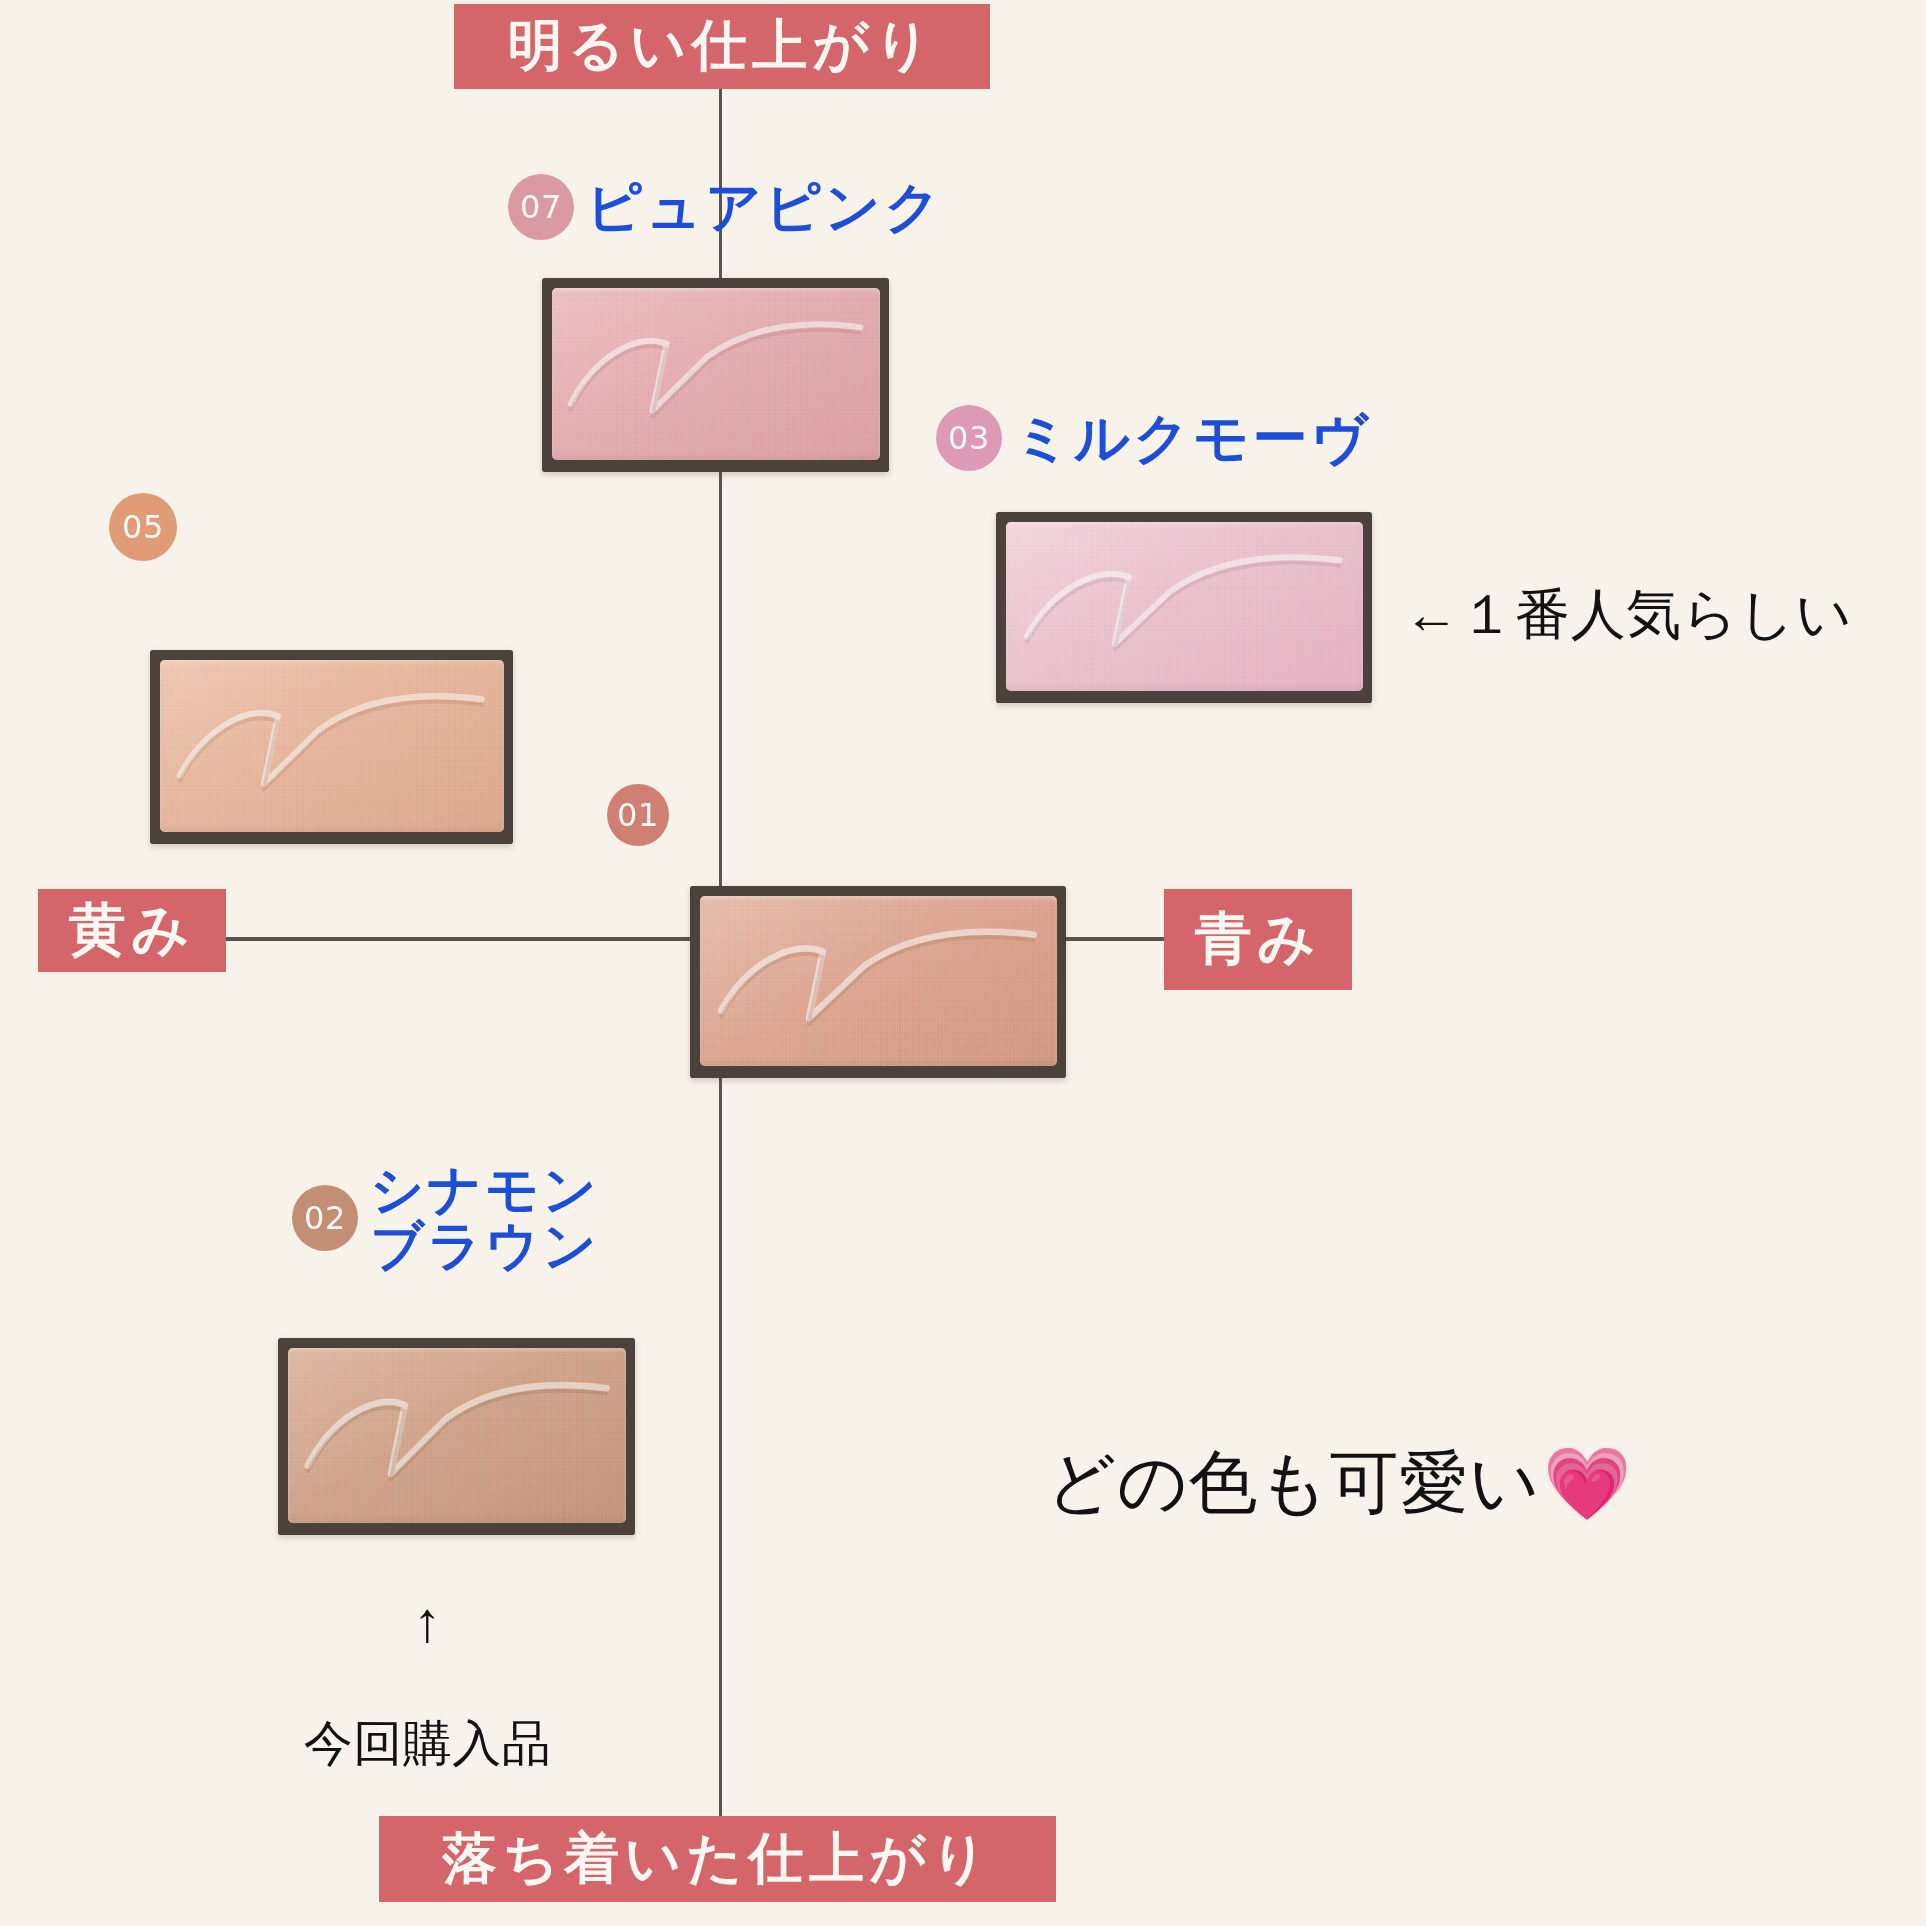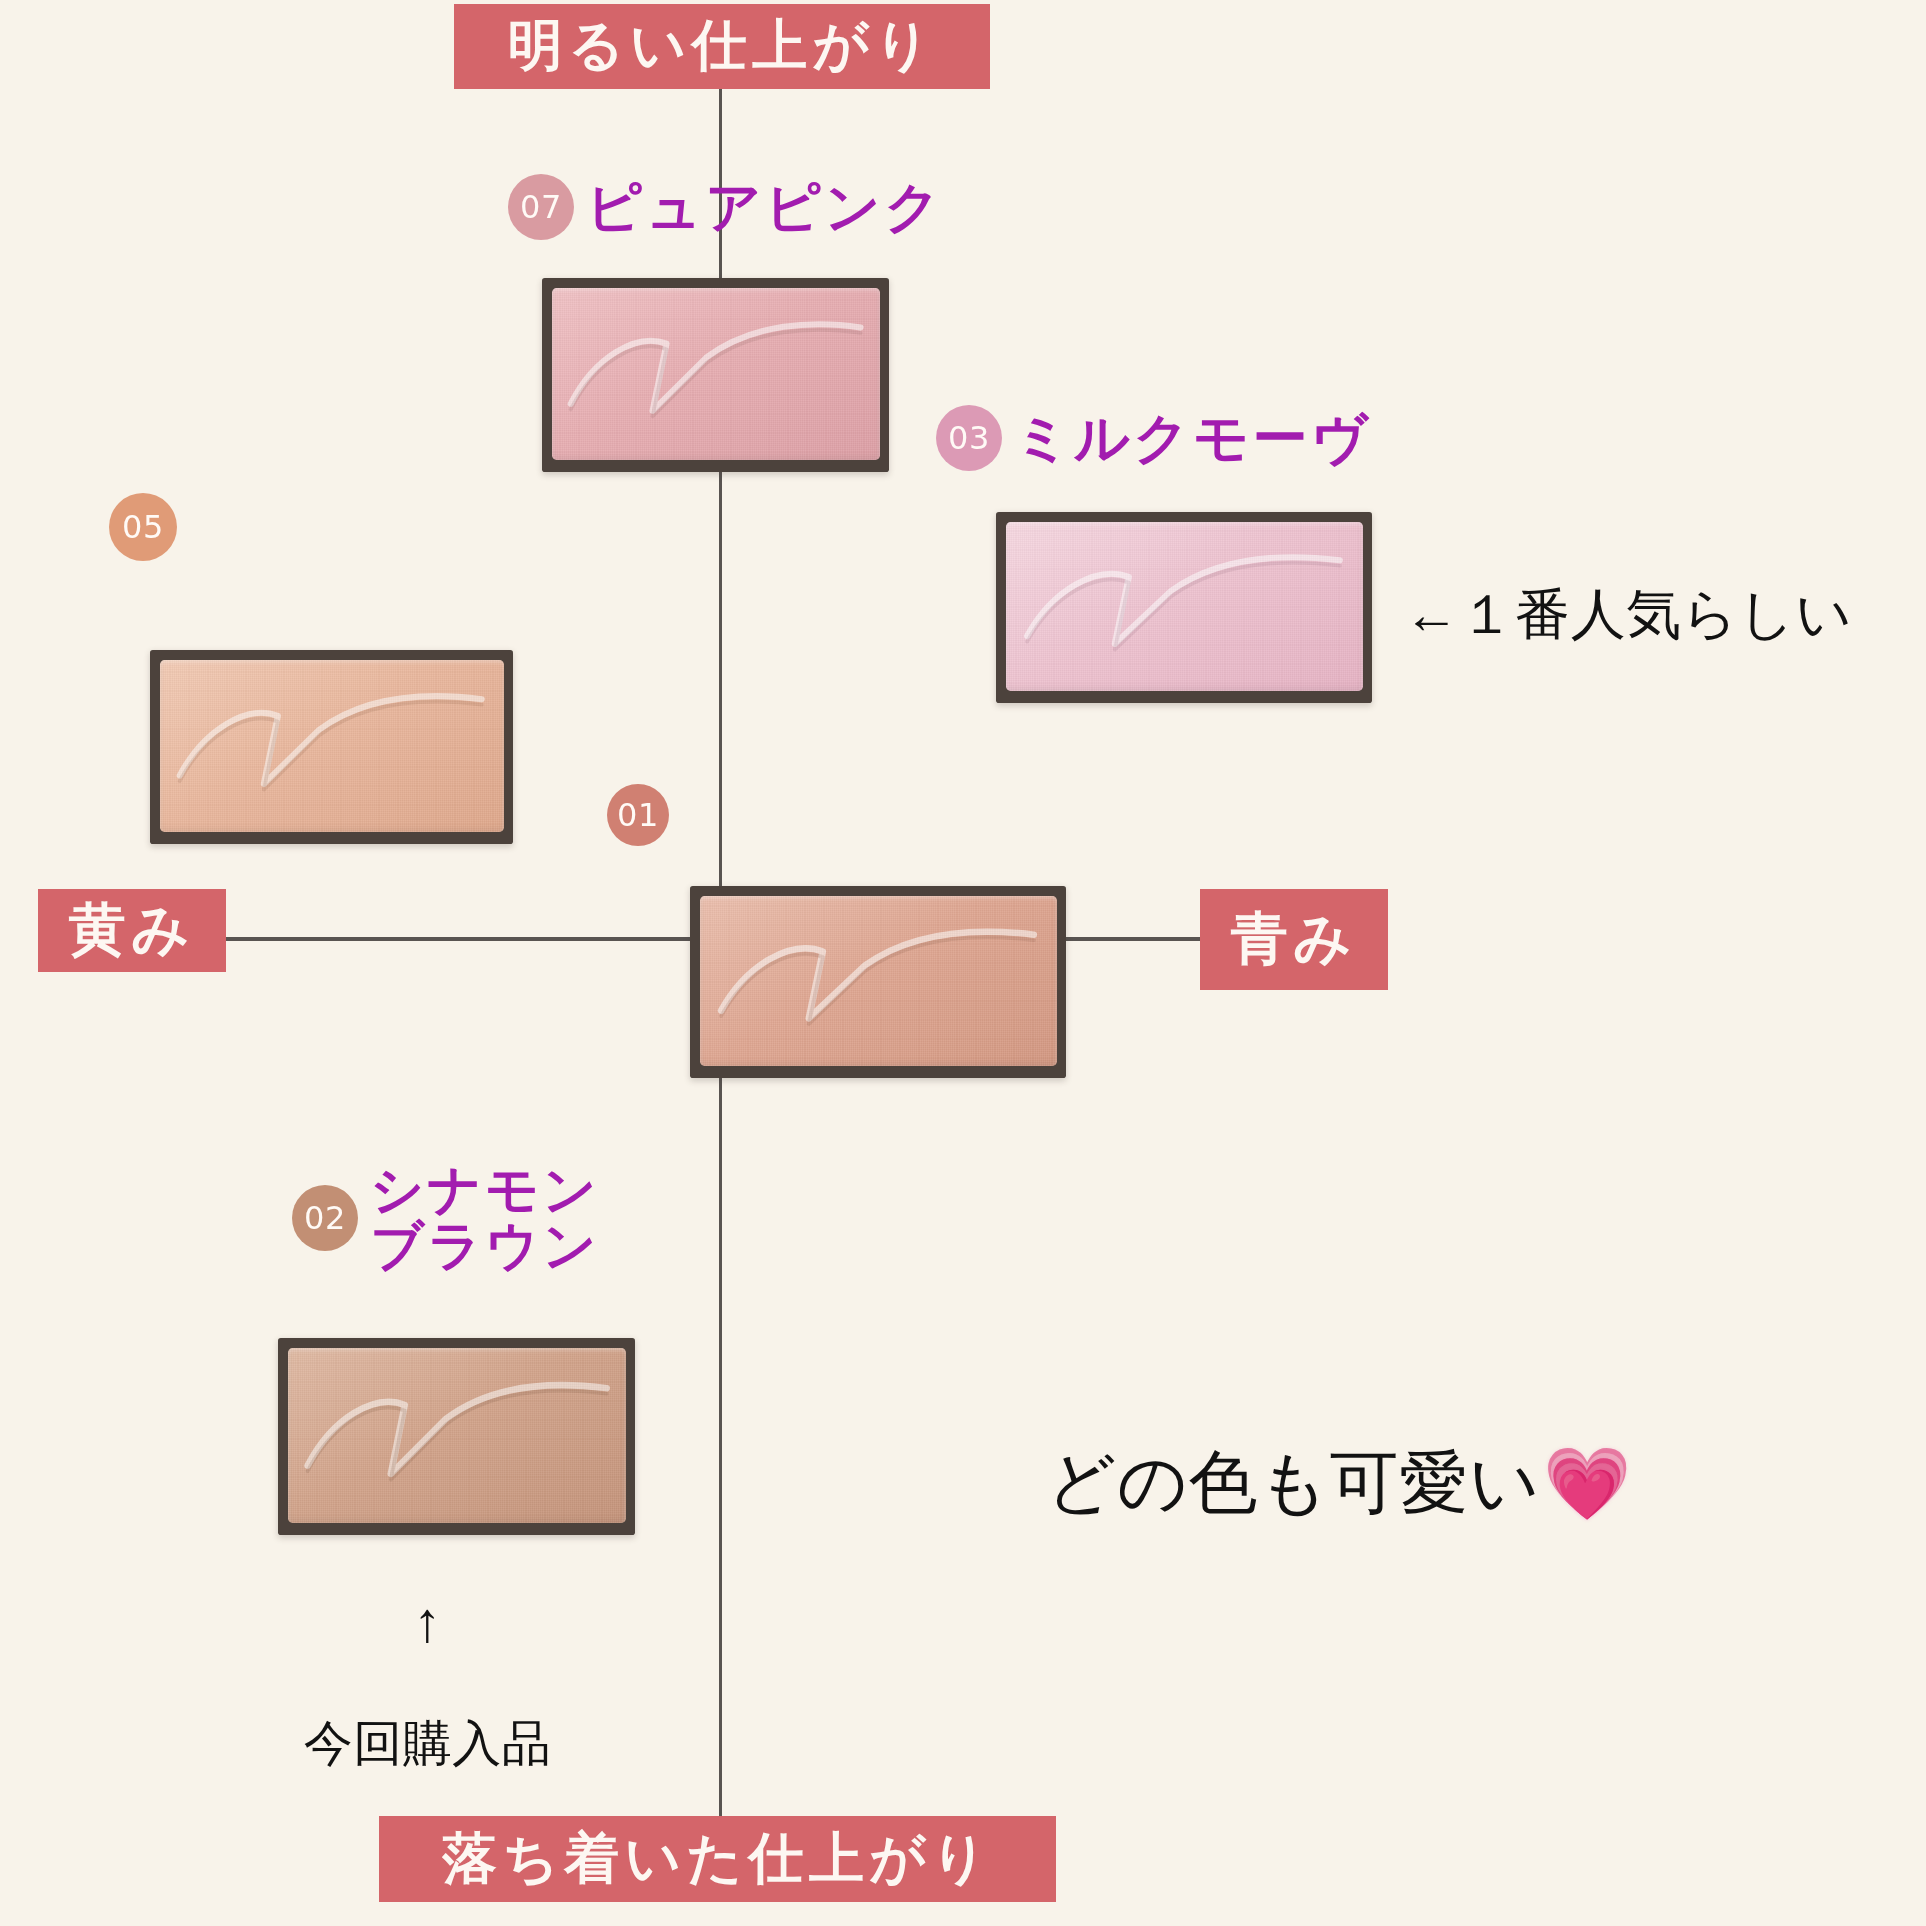--- a/index.html
+++ b/index.html
@@ -36,41 +36,41 @@
     color:#fdf7f2;
     font-weight:700;
     letter-spacing:.10em;
     display:flex;align-items:center;justify-content:center;
     z-index:6;
     text-shadow:0 0 0.9px rgba(0,0,0,.05);
   }
   #pole-top{ left:454px; top:3.8px; width:536px; height:85px; font-size:55px; }
   #pole-bottom{ left:379px; top:1816px; width:677px; height:86px; font-size:55px; }
   #pole-left{ left:38px; top:889px; width:188px; height:83px; font-size:57px; }
-  #pole-right{ left:1200px; top:889px; width:188px; height:101px; font-size:57px; }
+  #pole-right{ left:1164px; top:889px; width:188px; height:101px; font-size:57px; }
 
   
   .shade-label{
     position:absolute;
     display:flex;
     align-items:center;
     z-index:7;
   }
   .badge{
     border-radius:50%;
     display:flex;align-items:center;justify-content:center;
     color:#fffaf6;
     font-size:32px;
     font-weight:500;
     letter-spacing:.02em;
     flex:0 0 auto;
     font-family:"DejaVu Sans",sans-serif;
   }
   .shade-name{
-    color:#a21caf;
+    color:#1d4ed8;
     font-weight:700;
     letter-spacing:.06em;
     line-height:1.06;
     white-space:pre-line;
     margin-left:12.2px;
   }
 
   
   .pan{
     position:absolute;

